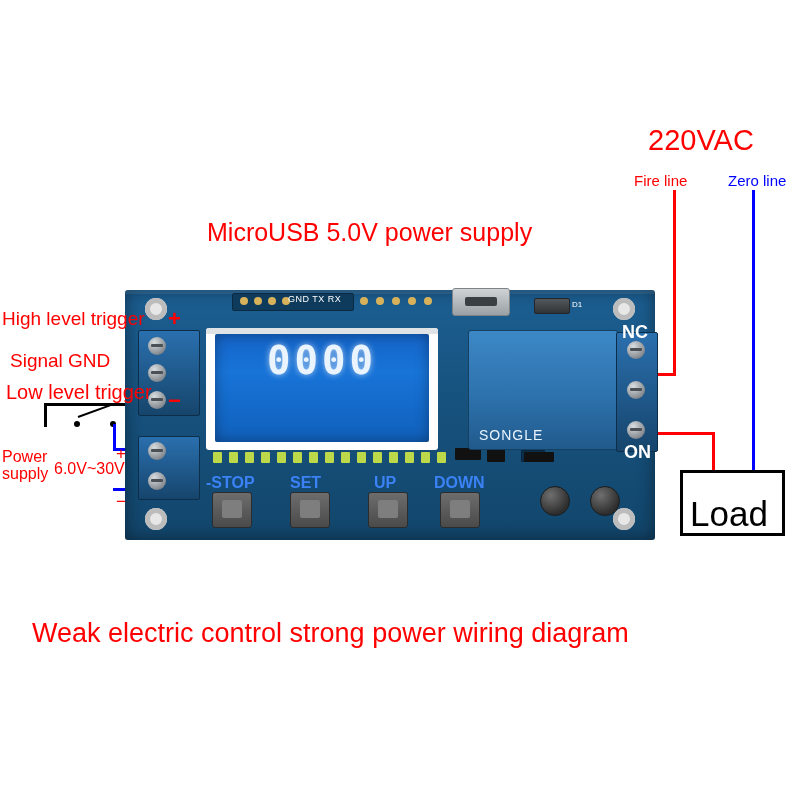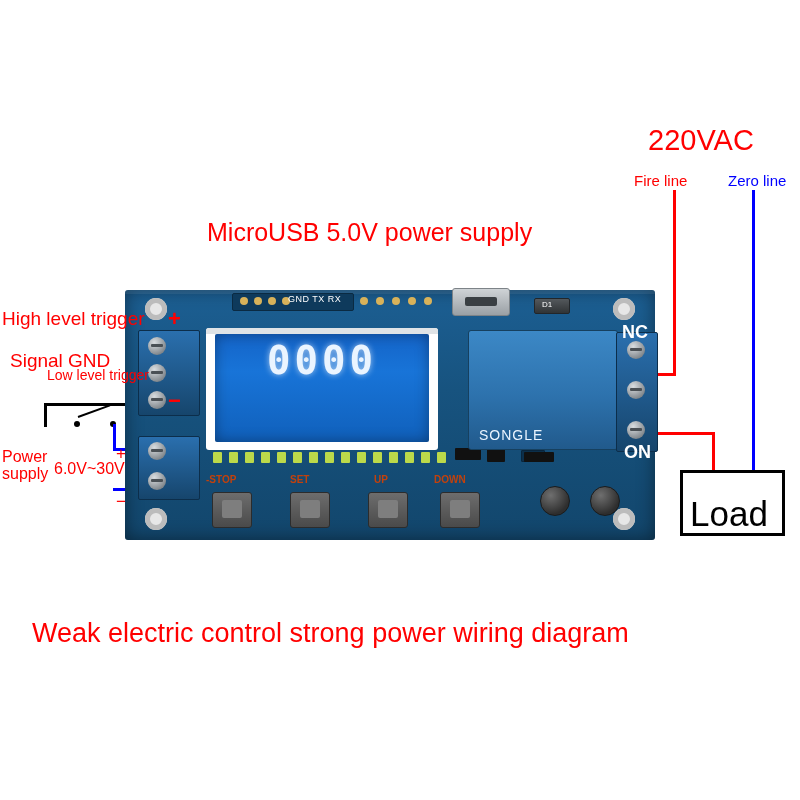--- a/index.html
+++ b/index.html
@@ -9,21 +9,21 @@
   
   .red-txt{color:#ff0000;font-family:"Liberation Sans",sans-serif;white-space:nowrap;}
   .blue-txt{color:#0000ff;font-family:"Liberation Sans",sans-serif;white-space:nowrap;}
 
   #title-220vac{left:648px;top:124px;font-size:29px;color:#ff0000;}
   #fire-line{left:634px;top:172px;font-size:15px;color:#ff0000;}
   #zero-line{left:728px;top:172px;font-size:15px;color:#0000ff;}
   #usb-label{left:207px;top:218px;font-size:25px;color:#ff0000;}
   #high-level{left:2px;top:308px;font-size:19px;color:#ff0000;}
   #signal-gnd{left:10px;top:350px;font-size:19px;color:#ff0000;}
-  #low-level{left:6px;top:367px;font-size:14px;color:#ff0000;margin-left:41px;}
+  #low-level{left:6px;top:381px;font-size:20px;color:#ff0000;}
   #power-supply-1{left:2px;top:448px;font-size:16px;color:#ff0000;line-height:17px;}
   #range-label{left:54px;top:460px;font-size:16px;color:#ff0000;}
   #plus-small{left:116px;top:444px;font-size:17px;color:#ff0000;}
   #minus-small{left:116px;top:492px;font-size:17px;color:#ff0000;}
   #nc-label{left:622px;top:322px;font-size:18px;color:#ffffff;font-weight:bold;}
   #on-label{left:624px;top:442px;font-size:18px;color:#ffffff;font-weight:bold;}
   #bottom-caption{left:32px;top:618px;font-size:27px;color:#ff0000;}
 
   
   #load-box{left:680px;top:470px;width:105px;height:66px;border:3px solid #000;background:#fff;box-sizing:border-box;}
@@ -73,42 +73,42 @@
 
   
   #rterm{left:616px;top:332px;width:40px;height:118px;
          background:linear-gradient(180deg,#2a6fae,#16456c);border:1px solid #0c2e4b;border-radius:2px;}
 
   
   .btn{position:absolute;width:38px;height:34px;background:linear-gradient(180deg,#6d6d6d,#4a4a4a);
        border:1px solid #2c2c2c;border-radius:3px;}
   .btn:after{content:"";position:absolute;left:9px;top:7px;width:20px;height:18px;
        background:#7e7e7e;border-radius:2px;}
-  .btnlabel{position:absolute;color:#c2410c;font-size:10px;font-weight:bold;}
+  .btnlabel{position:absolute;color:#3b82f6;font-size:16px;font-weight:bold;}
 
   
   .cap{position:absolute;width:28px;height:28px;border-radius:50%;
        background:radial-gradient(circle at 35% 30%,#6f6f6f,#2e2e2e 70%);border:1px solid #1b1b1b;}
 
   
   #usb{left:452px;top:288px;width:56px;height:26px;background:linear-gradient(180deg,#cfd3d6,#9aa0a5);
        border:1px solid #7d8388;border-radius:3px;}
   #usb:after{content:"";position:absolute;left:12px;top:8px;width:32px;height:9px;
        background:#3a3f43;border-radius:2px;}
 
   
   #hdr{left:232px;top:293px;width:120px;height:16px;background:#0e3a5c;border:1px solid #0a2a42;border-radius:2px;}
   .pad{position:absolute;width:8px;height:8px;border-radius:50%;background:#d8b25a;}
   #hdr-label{position:absolute;left:288px;top:294px;color:#ffffff;font-size:9px;letter-spacing:.5px;}
   .green-pad{position:absolute;width:9px;height:11px;background:#bcd94a;border-radius:1px;}
 
   
   #sw{left:534px;top:298px;width:34px;height:14px;background:linear-gradient(180deg,#53585c,#303436);
       border:1px solid #22262a;border-radius:2px;}
-  #d1{position:absolute;left:542px;top:300px;color:#fff;font-size:8px;}
+  #d1{position:absolute;left:572px;top:300px;color:#fff;font-size:8px;}
 
   
   .smd{position:absolute;background:#0b2f4b;border:1px solid #09253c;border-radius:1px;}
   .chip{position:absolute;background:#111;border-radius:1px;}
 </style>
 </head>
 <body>
 
 <div class="abs wire" style="left:673px;top:190px;width:3px;height:185px;"></div>
 <div class="abs wire" style="left:655px;top:373px;width:21px;height:3px;"></div>

